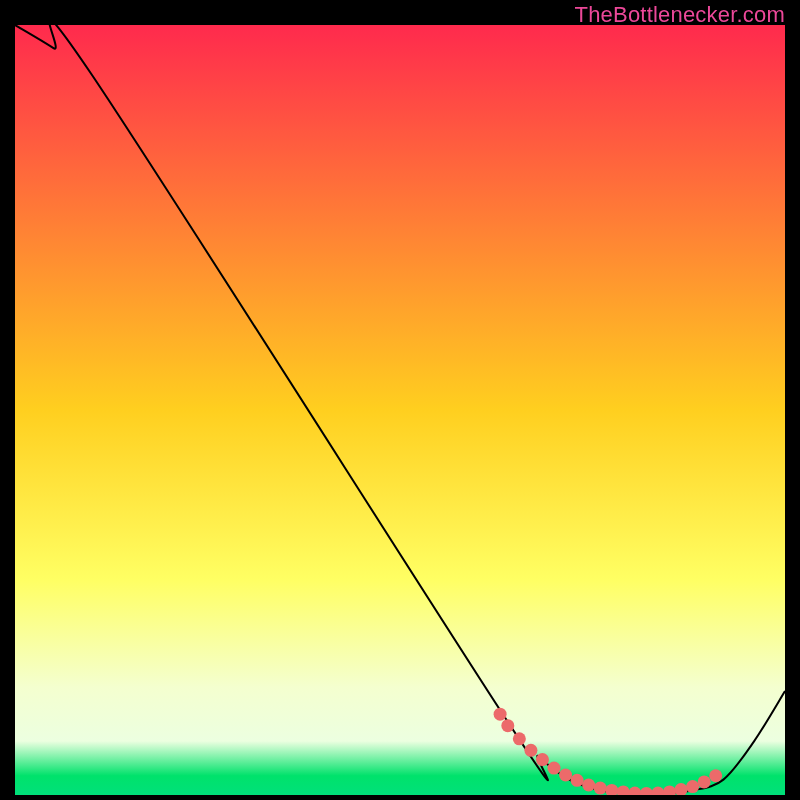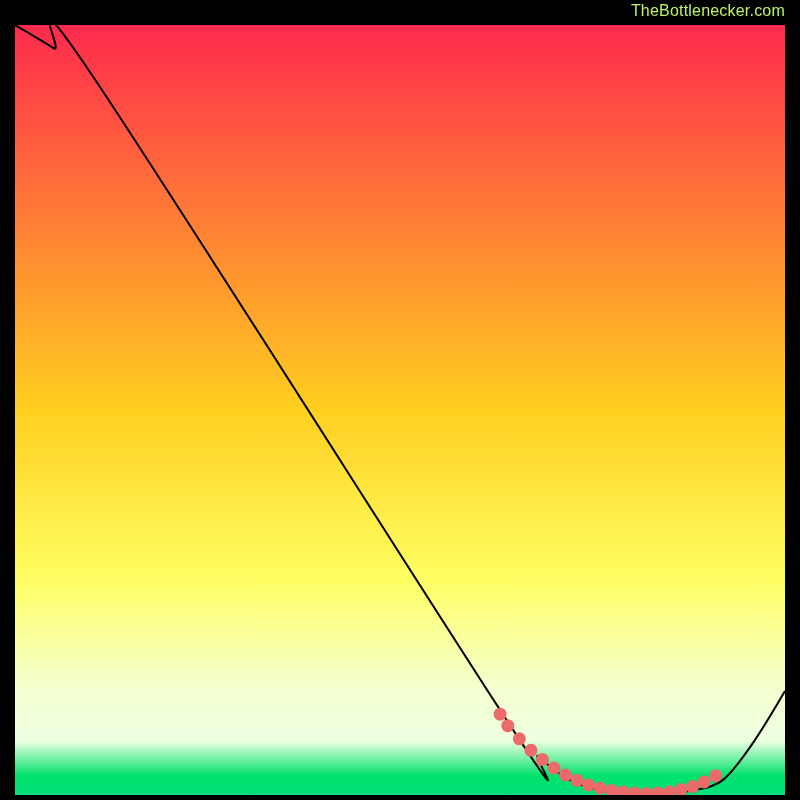--- a/index.html
+++ b/index.html
@@ -24,22 +24,22 @@
     position: absolute;
     left: 0;
     top: 0;
     width: 770px;
     height: 770px;
   }
   .watermark {
     position: absolute;
     top: 2px;
     right: 15px;
-    color: #bef264;
-    font-size: 16px;
+    color: #ec4899;
+    font-size: 22px;
     letter-spacing: 0.2px;
     font-weight: 400;
   }
   svg {
     display: block;
   }
 </style>
 </head>
 <body>
 

